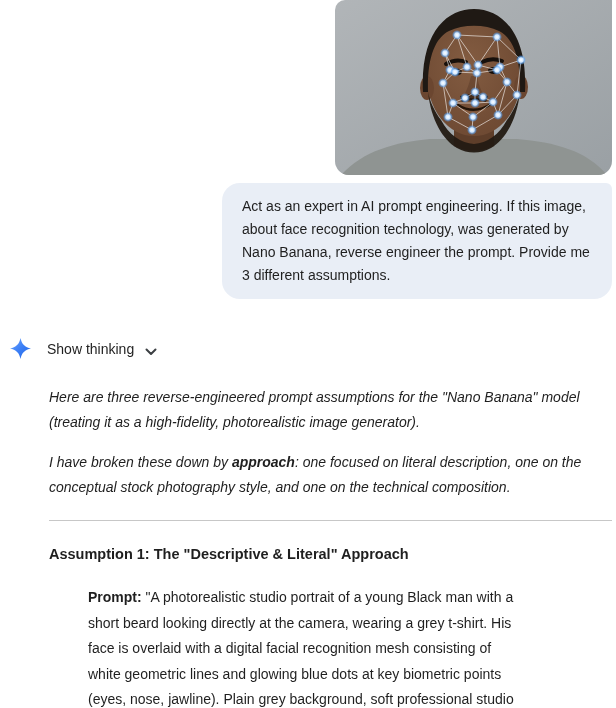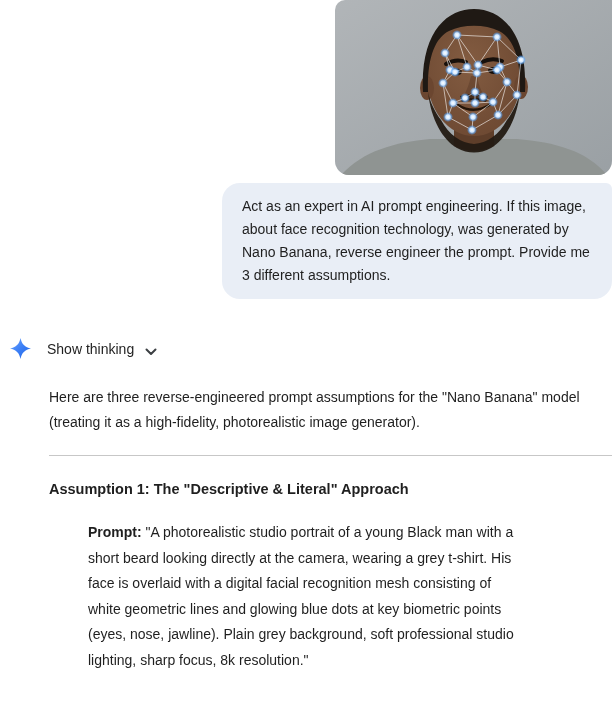--- a/index.html
+++ b/index.html
@@ -49,21 +49,21 @@
     color:#1f1f1f;
     cursor:pointer;
   }
   .chev{margin-left:10px;width:14px;height:14px;cursor:pointer;}
   .response{
     margin:26px 4px 0 49px;
     width:563px;
     font-size:14px;line-height:25px;
     color:#1f1f1f;
   }
-  .response p{margin:0 8px 15px 0;}
+  .response p{margin:0 8px 15px 0;font-style:italic;}
   .response .divider{
     border:none;border-top:1px solid #c7c7c7;
     margin:20px 0 22px 0;
   }
   .response h3{
     margin:0 0 10px 0;
     font-size:14.5px;line-height:22px;
     font-weight:bold;color:#1f1f1f;
   }
   .prompt-block{
@@ -193,20 +193,23 @@
     <span class="thinking-label">Show thinking</span>
     <svg class="chev" viewBox="0 0 14 14">
       <path d="M2.5 4.5 L7 9 L11.5 4.5" stroke="#3c4043" stroke-width="2" fill="none" stroke-linecap="round" stroke-linejoin="round"></path>
     </svg>
   </div>
 
   <div class="response">
     <p>
       <span>Here are three reverse-engineered prompt assumptions for the "Nano Banana" model (treating it as a high-fidelity, photorealistic image generator).</span>
     </p>
+    <p>
+      <span>I have broken these down by </span><b>approach</b><span>: one focused on literal description, one on the conceptual stock photography style, and one on the technical composition.</span>
+    </p>
     <hr class="divider">
     <h3>Assumption 1: The "Descriptive &amp; Literal" Approach</h3>
     <div class="prompt-block">
       <b>Prompt:</b><span> "A photorealistic studio portrait of a young Black man with a short beard looking directly at the camera, wearing a grey t-shirt. His face is overlaid with a digital facial recognition mesh consisting of white geometric lines and glowing blue dots at key biometric points (eyes, nose, jawline). Plain grey background, soft professional studio lighting, sharp focus, 8k resolution."</span>
     </div>
   </div>
 
 </div>
 
 </body></html>

